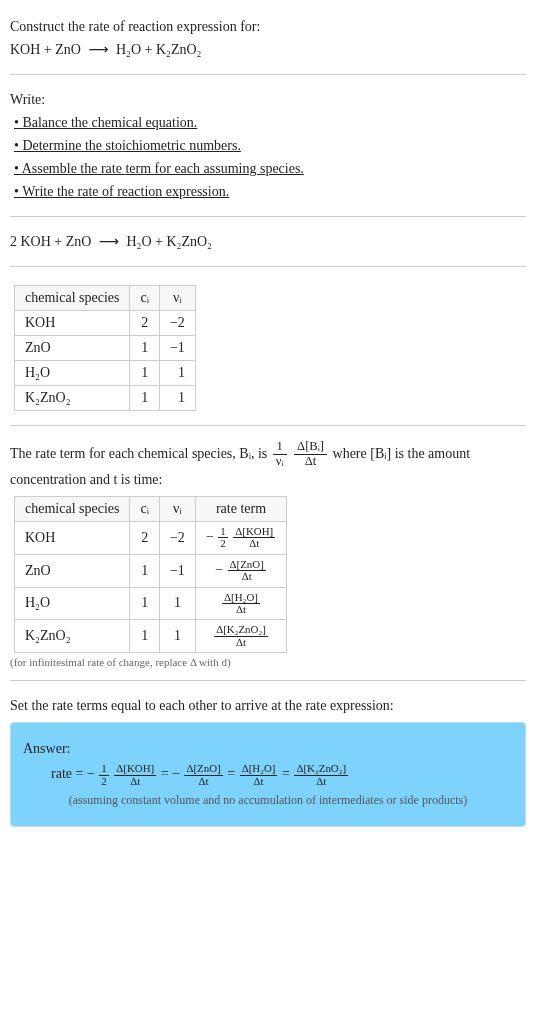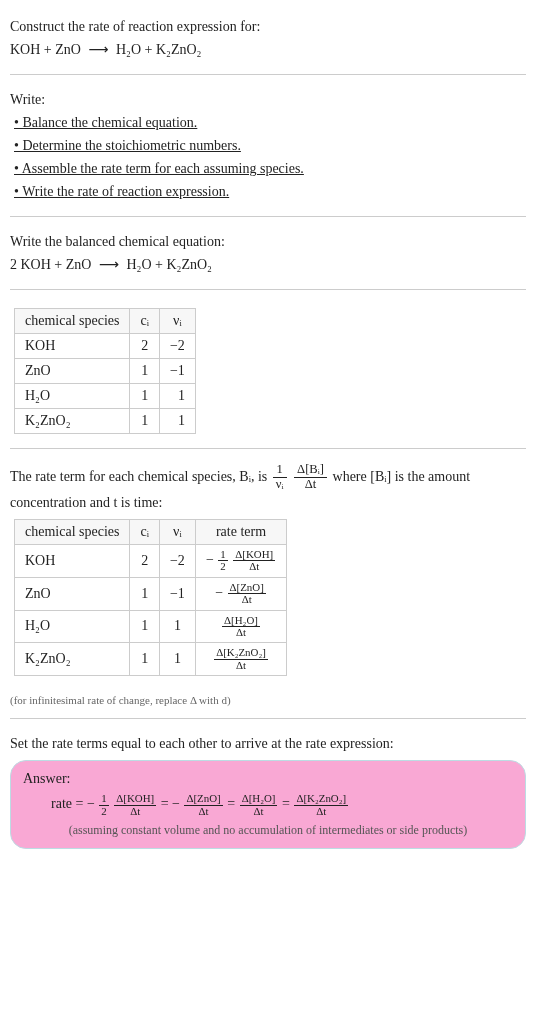--- a/index.html
+++ b/index.html
@@ -46,26 +46,26 @@
 .frac .den { display: block; padding: 0 3px; line-height:1.1; }
 .sfrac {
   display: inline-block;
   vertical-align: middle;
   text-align: center;
   font-size: 0.78em;
   margin: 0 1px;
 }
 .sfrac .num { display: block; border-bottom: 1px solid #222; padding: 0 2px; line-height:1.05;}
 .sfrac .den { display: block; padding: 0 2px; line-height:1.05;}
-.note { font-size: 11px; color: #666; margin-top:18px;}
+.note { font-size: 11px; color: #666; margin-top:3px;}
 .answer-box {
-  background: #f9a8d4;
+  background: #7dd3fc;
   border: 1px solid #bcdce3;
-  border-radius: 16px;
-  padding: 10px 12px;
+  border-radius: 4px;
+  padding: 18px 12px;
   margin-top: 6px;
 }
 .answer-box .ans-label { margin-bottom: 6px; }
 .answer-box .ans-note { font-size: 12px; color: #555; margin-top: 6px; text-align:center;}
 .indent { padding-left: 28px; }
 .arrow { padding: 0 4px; }
 </style>
 </head>
 <body>
 
@@ -84,21 +84,20 @@
   <div class="line">Write:</div>
   <div class="line plan-item">• Balance the chemical equation.</div>
   <div class="line plan-item">• Determine the stoichiometric numbers.</div>
   <div class="line plan-item">• Assemble the rate term for each assuming species.</div>
   <div class="line plan-item">• Write the rate of reaction expression.</div>
 </div>
 
 <hr class="sep">
 
 <div class="section">
-  <div class="line">Write the balanced chemical equation:</div>
   <div class="line">
     <span>2 KOH + ZnO</span>
     <span class="arrow">⟶</span>
     <span>H₂O + K₂ZnO₂</span>
   </div>
 </div>
 
 <hr class="sep">
 
 <div class="section">

